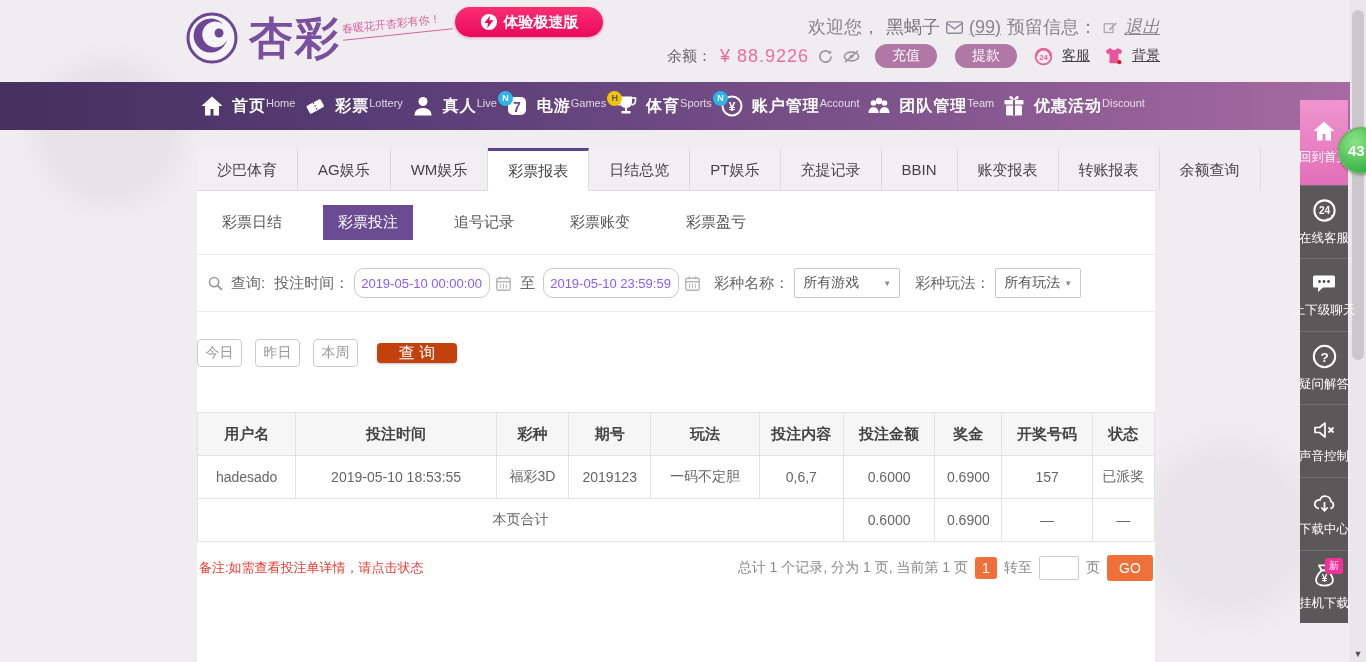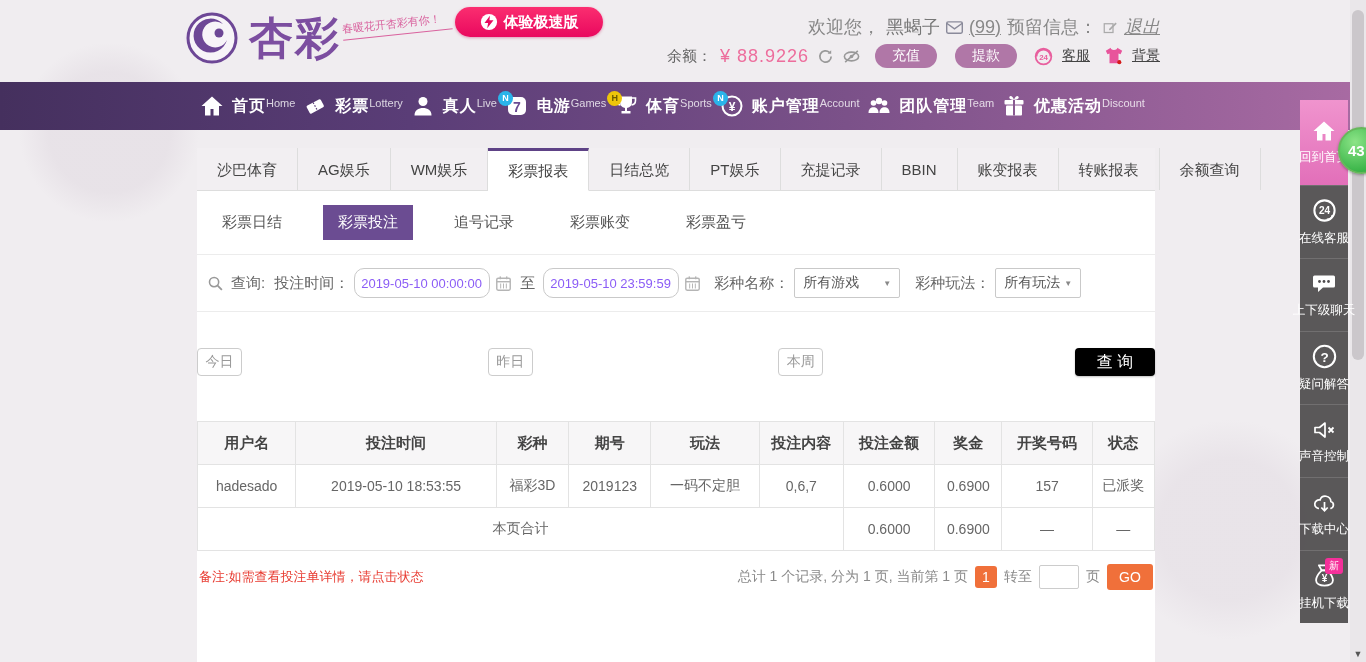--- a/index.html
+++ b/index.html
@@ -58,23 +58,23 @@
   .subtab.active { background:#6b4c92; color:#fff; }
 
   .filter { display:flex; align-items:center; gap:5px; padding:13px 6px; border-bottom:1px solid #ececec; font-size:15px; color:#666; }
   .date-input { width:136px; height:30px; border:1px solid #c9c9c9; border-radius:10px; padding:0 6px; font-size:13px; color:#8b5cf6; font-family:inherit; }
   .select { height:30px; border:1px solid #c9c9c9; border-radius:2px; background:#fff; display:flex; align-items:center; justify-content:space-between; padding:0 8px; font-size:14px; color:#555; cursor:pointer; }
   .select .caret { font-size:8px; color:#888; }
   .sel-game { width:106px; margin-right:10px; }
   .sel-play { width:86px; }
   .flabel { white-space:nowrap; }
 
-  .actions { display:flex; align-items:center; justify-content:space-between; gap:13px; margin-top:36px; }
+  .actions { display:flex; align-items:center; justify-content:flex-start; gap:13px; margin-top:27px; }
   .quick-btn { width:45px; height:28px; background:#fff; border:1px solid #ccc; border-radius:4px; color:#999; font-size:14px; cursor:pointer; font-family:inherit; }
-  .search-btn { width:80px; height:28px; margin-left:6px; background:#000000; border:none; border-radius:4px; color:#fff; font-size:16px; cursor:pointer; box-shadow:0 1px 2px rgba(0,0,0,.25); font-family:inherit; white-space:nowrap; }
+  .search-btn { width:80px; height:20px; margin-left:6px; background:#c2410c; border:none; border-radius:4px; color:#fff; font-size:16px; cursor:pointer; box-shadow:0 1px 2px rgba(0,0,0,.25); font-family:inherit; white-space:nowrap; }
 
   table.report { width:100%; border-collapse:collapse; table-layout:fixed; margin-top:45px; text-align:center; }
   .report th { height:43px; background:#f7f6f7; font-size:15px; color:#444; font-weight:bold; border:1px solid #e3e3e3; }
   .report td { height:43px; font-size:14px; color:#666; border:1px solid #e3e3e3; }
   .status-paid { color:#df8433; cursor:pointer; }
 
   .note-row { display:flex; justify-content:space-between; align-items:center; margin-top:13px; padding:0 2px; }
   .note { font-size:13px; color:#e83a30; }
   .pagination { display:flex; align-items:center; gap:7px; font-size:14px; color:#8a8a8a; }
   .page-current { width:22px; height:22px; background:#f0703a; border-radius:3px; color:#fff; display:flex; align-items:center; justify-content:center; font-size:14px; cursor:pointer; }

